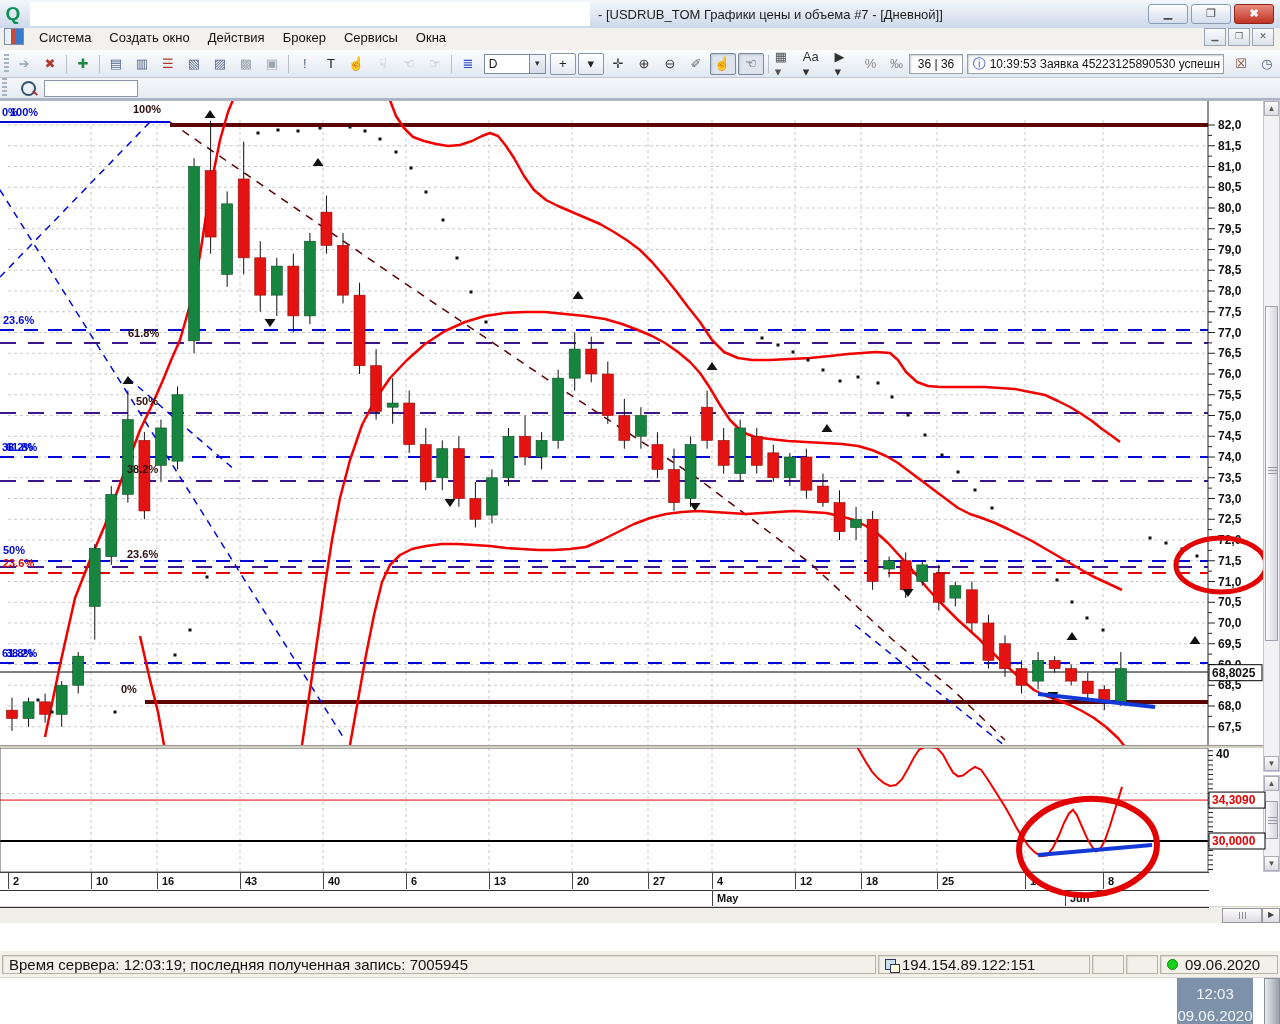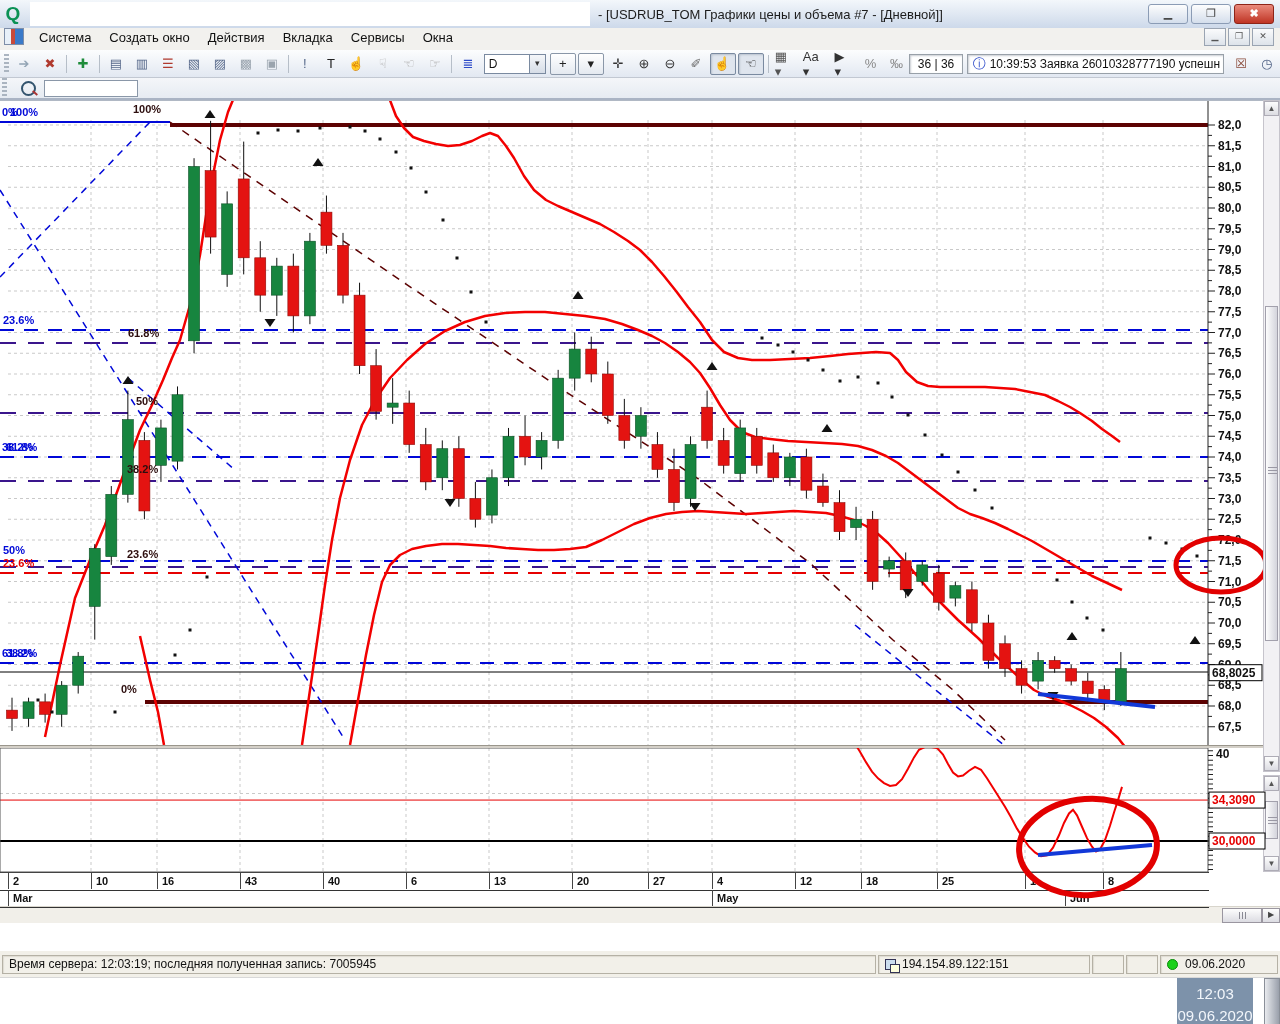--- a/index.html
+++ b/index.html
@@ -84,21 +84,21 @@
   
   #tabsrow{position:absolute;left:0;top:922px;width:1280px;height:28px;background:#d8d4cb;
     display:flex;align-items:flex-end;padding-left:4px;box-sizing:border-box;
     border-top:1px solid #b8b4aa;}
   .tab{height:21px;line-height:21px;padding:0 10px;font-size:12px;color:#111;
     border:1px solid #8f8a7e;border-bottom:none;border-radius:3px 3px 0 0;
     background:linear-gradient(#fbfaf7,#d9d5cc);margin-right:2px;white-space:nowrap;}
   .tab.active{height:26px;line-height:25px;background:#fff;font-weight:bold;position:relative;z-index:2;}
   
   #statusbar{position:absolute;left:0;top:950px;width:1280px;height:27px;background:#f2f0e9;
-    display:flex;align-items:center;border-top:1px solid #fff;box-sizing:border-box;font-size:12px;color:#111;}
+    display:flex;align-items:center;border-top:1px solid #fff;box-sizing:border-box;font-size:15px;color:#111;}
   .scell{height:19px;border:1px solid #b5b1a5;box-shadow:inset 1px 1px 1px #dedbd2;
     display:flex;align-items:center;padding:0 6px;margin-right:2px;box-sizing:border-box;white-space:nowrap;overflow:hidden;}
   #scell-main{flex:1;margin-left:2px;}
   #scell-net{width:212px;}
   .neticon{display:inline-block;width:9px;height:9px;border:1px solid #335;position:relative;margin-right:6px;background:#cde;}
   .neticon::after{content:"";position:absolute;left:4px;top:4px;width:8px;height:7px;border:1px solid #335;background:#ffd;}
   .scell.small{width:32px;}
   #scell-date{width:118px;}
   .greendot{width:9px;height:9px;border-radius:50%;background:#1ad11a;border:1px solid #0a8a0a;margin-right:7px;}
   
@@ -124,21 +124,21 @@
       <div class="wbtn close">✖</div>
     </div>
   </div>
 
   <div id="menubar">
     <div id="mdicon"></div>
     <div id="menu-items" style="display:flex;">
         <span class="mitem">Система</span>
         <span class="mitem">Создать окно</span>
         <span class="mitem">Действия</span>
-        <span class="mitem">Вкладка</span>
+        <span class="mitem">Брокер</span>
         <span class="mitem">Сервисы</span>
         <span class="mitem">Окна</span>
       </div>
     <div id="mdibtns">
         <div class="mdib">▁</div>
         <div class="mdib">❐</div>
         <div class="mdib">✕</div>
       </div>
   </div>
 
@@ -179,21 +179,21 @@
       <div class="ticon pressed" style="color: rgb(51, 51, 51);">☜</div>
       <div class="tsep"></div>
       <div class="ticon" style="color: rgb(85, 85, 85);">▦ ▾</div>
       <div class="ticon" style="color: rgb(51, 51, 51);">Aa ▾</div>
       <div class="ticon" style="color: rgb(51, 51, 51);">▶ ▾</div>
       <div class="ticon" style="color: rgb(136, 136, 136);">%</div>
       <div class="ticon" style="color: rgb(136, 136, 136);">‰</div>
       <div class="sunken" id="counterbox">36 | 36</div>
       <div class="sunken" id="msgbox">
         <span class="bi">ⓘ</span>
-        <span>10:39:53  Заявка 26010328777190 успешн</span>
+        <span>10:39:53  Заявка 45223125890530 успешн</span>
       </div>
       <div class="ticon" style="color: rgb(138, 74, 58);">☒</div>
       <div class="ticon" style="color: rgb(86, 104, 138);">◷</div>
     </div>
 
   <div id="searchrow">
     <div class="grip"></div>
     <div id="mag"></div>
     <input id="searchinput" placeholder="" style="">
   </div>
@@ -637,21 +637,20 @@
           <div class="dcell" style="left: 572px; width: 71px;">20</div>
           <div class="dcell" style="left: 648px; width: 59px;">27</div>
           <div class="dcell" style="left: 712px; width: 78px;">4</div>
           <div class="dcell" style="left: 795px; width: 61px;">12</div>
           <div class="dcell" style="left: 861px; width: 71px;">18</div>
           <div class="dcell" style="left: 937px; width: 83px;">25</div>
           <div class="dcell" style="left: 1025px; width: 73px;">1</div>
           <div class="dcell" style="left: 1103px; width: 101px;">8</div>
         </div>
       <div class="drow" id="monthrow" style="top:17px;">
-          <div class="dcell" style="left: 8px; width: 347px;">Mar</div>
           <div class="dcell" style="left: 712px; width: 308px;">May</div>
           <div class="dcell" style="left: 1025px; width: 179px; margin-left: 40px;">Jun</div>
         </div>
     </div>
     <div id="hscroll">
       <div id="hthumb">
           <i></i>
           <i></i>
           <i></i>
         </div>

